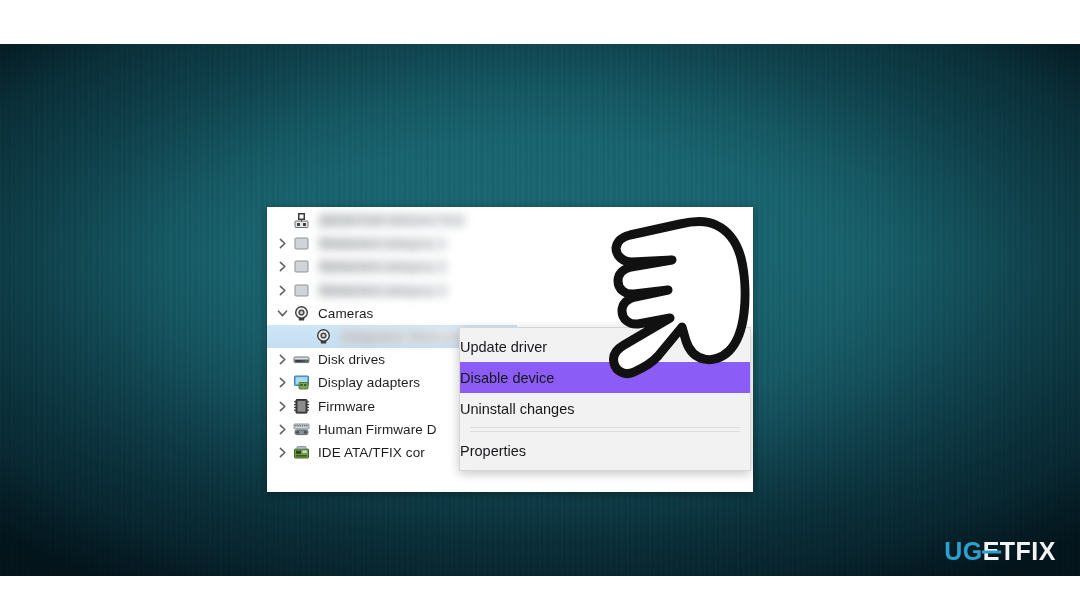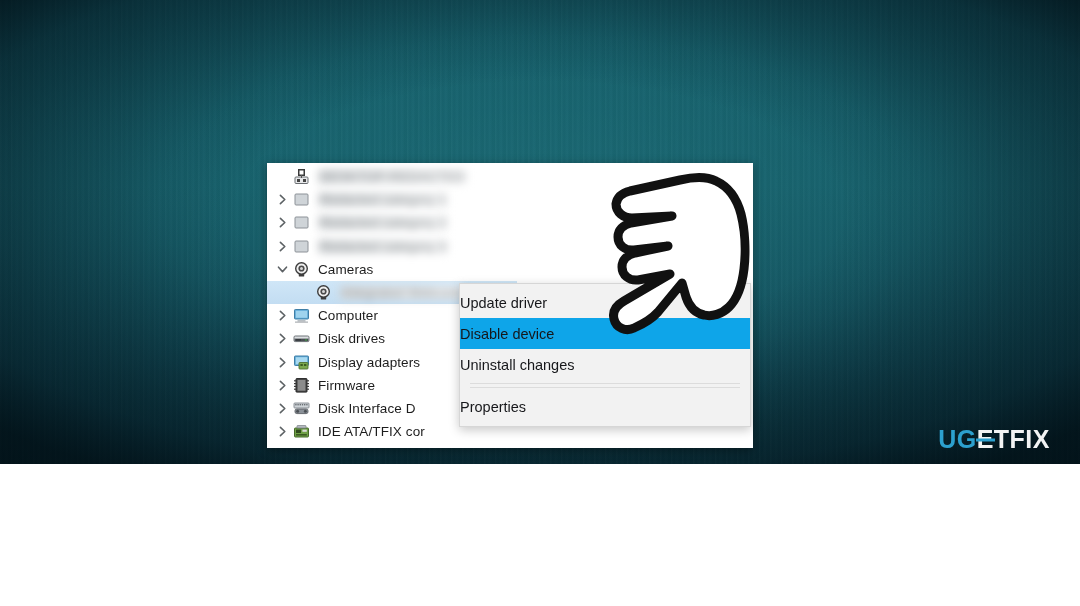--- a/index.html
+++ b/index.html
@@ -7,29 +7,30 @@
   html, body {
     width: 1080px;
     height: 606px;
     overflow: hidden;
     font-family: "Liberation Sans", sans-serif;
   }
 
   #stage {
     position: relative;
     width: 1080px;
-    height: 464px;
+    height: 532px;
     background:
       radial-gradient(ellipse 78% 80% at 50% 44%,
         rgba(30,110,120,0.55) 0%,
         rgba(22,88,99,0.28) 45%,
         rgba(8,38,48,0.55) 78%,
         rgba(4,26,34,0.80) 100%),
       linear-gradient(180deg, #176571 0%, #18646f 40%, #124c59 78%, #0d3944 100%);
     overflow: hidden;
+    margin-top: 44px;
   }
 
   
   #stripes {
     position: absolute;
     inset: 0;
     background-image: repeating-linear-gradient(
       90deg,
       rgba(255,255,255,0.022) 0px,
       rgba(255,255,255,0.022) 1px,
@@ -133,21 +134,21 @@
     font-size: 14.5px;
     color: #16171a;
   }
   .mi {
     height: 31px;
     display: flex;
     align-items: center;
     white-space: nowrap;
   }
   .mi.hl {
-    background: #0ea5e9;
+    background: #8b5cf6;
   }
   .mi.bold { font-weight: normal; }
   .msep {
     height: 1px;
     background: #dcdcdc;
     margin: 3px 10px 3px 10px;
   }
 
   
   #hand {
@@ -155,21 +156,21 @@
     left: 598px;
     top: 168px;
     width: 165px;
     height: 172px;
     pointer-events: none;
   }
 
   
   #watermark {
     position: absolute;
-    right: 30px;
+    right: 24px;
     bottom: 10px;
     font-size: 25px;
     font-weight: bold;
     letter-spacing: 0.5px;
     display: flex;
     align-items: center;
     opacity: 0.95;
   }
   .wm-u { color: #2fa8d8; }
   .wm-e { color: #ffffff; position: relative; }
@@ -266,36 +267,20 @@
           <span class="chev"></span>
           <span class="ticon">
             <svg width="17" height="17" viewBox="0 0 17 17">
               <circle cx="8.5" cy="7.5" r="5.8" fill="#efefef" stroke="#3c3c3c" stroke-width="1.4"></circle>
               <circle cx="8.5" cy="7.5" r="3.1" fill="#4a4a4a"></circle>
               <circle cx="8.5" cy="7.5" r="1.5" fill="#d8d8d8"></circle>
               <rect x="5.8" y="13" width="5.4" height="2.6" rx="0.6" fill="#3c3c3c"></rect>
             </svg>
           </span>
           <span class="tlabel">Integrated Webcam</span>
-        </div>
-        <div class="tree-row indent1">
-          <span class="chev">
-            <svg width="11" height="11" viewBox="0 0 11 11">
-              <path d="M3.4 1.4 L7.8 5.5 L3.4 9.6" fill="none" stroke="#5d6265" stroke-width="1.6" stroke-linecap="round" stroke-linejoin="round"></path>
-            </svg>
-          </span>
-          <span class="ticon">
-            <svg width="17" height="17" viewBox="0 0 17 17">
-              <rect x="1.5" y="2.5" width="14" height="9.5" rx="0.8" fill="#5fa9d6" stroke="#3f7ea6" stroke-width="1"></rect>
-              <rect x="2.8" y="3.8" width="11.4" height="7" fill="#9fd3ee"></rect>
-              <rect x="4.5" y="13" width="8" height="1.6" fill="#b9bfc4"></rect>
-              <rect x="2" y="14.6" width="13" height="1" fill="#9aa0a5"></rect>
-            </svg>
-          </span>
-          <span class="tlabel">Computer</span>
         </div>
         <div class="tree-row indent1">
           <span class="chev">
             <svg width="11" height="11" viewBox="0 0 11 11">
               <path d="M3.4 1.4 L7.8 5.5 L3.4 9.6" fill="none" stroke="#5d6265" stroke-width="1.6" stroke-linecap="round" stroke-linejoin="round"></path>
             </svg>
           </span>
           <span class="ticon">
             <svg width="17" height="17" viewBox="0 0 17 17">
               <rect x="1" y="6" width="15" height="5.6" rx="1.2" fill="#dcdfe2" stroke="#6f7479" stroke-width="1"></rect>
@@ -358,21 +343,21 @@
               <rect x="4.4" y="4" width="1.4" height="1.4" fill="#6a6f74"></rect>
               <rect x="6.6" y="4" width="1.4" height="1.4" fill="#6a6f74"></rect>
               <rect x="8.8" y="4" width="1.4" height="1.4" fill="#6a6f74"></rect>
               <rect x="11" y="4" width="1.4" height="1.4" fill="#6a6f74"></rect>
               <rect x="13.2" y="4" width="1.4" height="1.4" fill="#6a6f74"></rect>
               <rect x="2" y="9" width="13" height="4.6" rx="1.8" fill="#8b9198" stroke="#5c6166" stroke-width="0.9"></rect>
               <circle cx="4.6" cy="11.3" r="1.5" fill="#4a4f54"></circle>
               <circle cx="12.4" cy="11.3" r="1.5" fill="#4a4f54"></circle>
             </svg>
           </span>
-          <span class="tlabel">Disk Interface D</span>
+          <span class="tlabel">Human Firmware D</span>
         </div>
         <div class="tree-row indent1">
           <span class="chev">
             <svg width="11" height="11" viewBox="0 0 11 11">
               <path d="M3.4 1.4 L7.8 5.5 L3.4 9.6" fill="none" stroke="#5d6265" stroke-width="1.6" stroke-linecap="round" stroke-linejoin="round"></path>
             </svg>
           </span>
           <span class="ticon">
             <svg width="17" height="17" viewBox="0 0 17 17">
               <rect x="1.5" y="5" width="14" height="9" rx="0.8" fill="#6fa046" stroke="#45682a" stroke-width="1"></rect>

